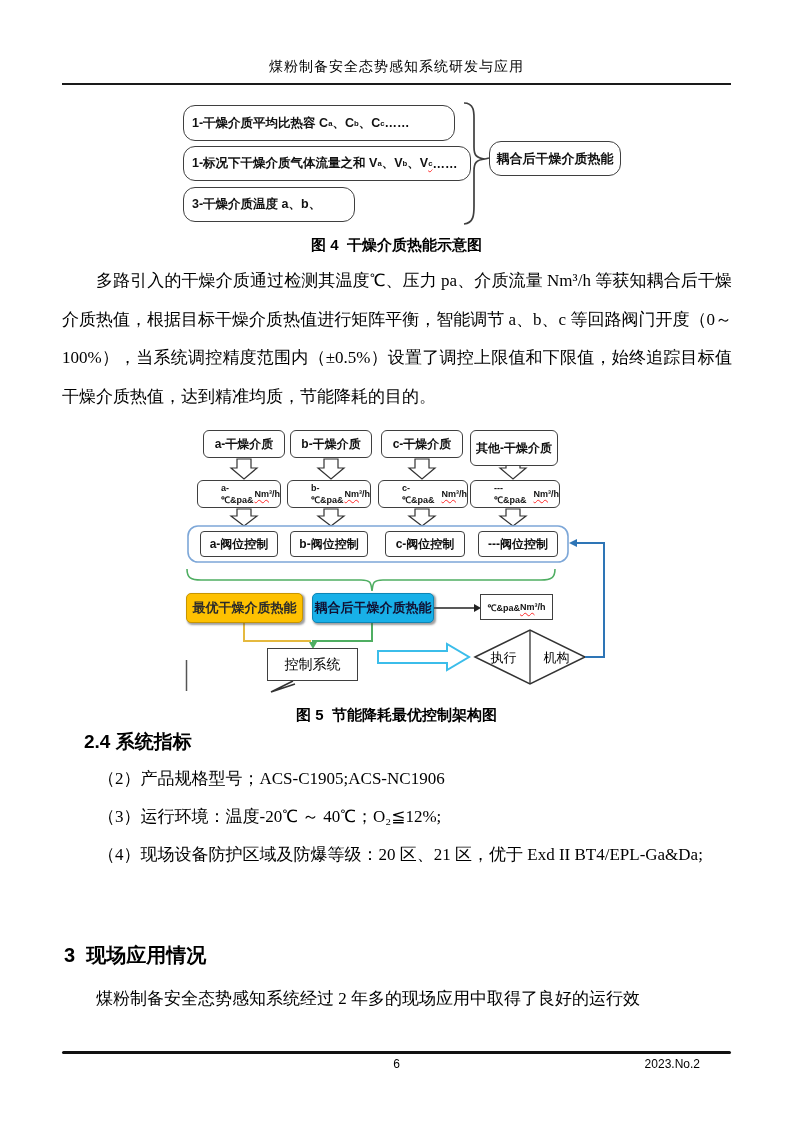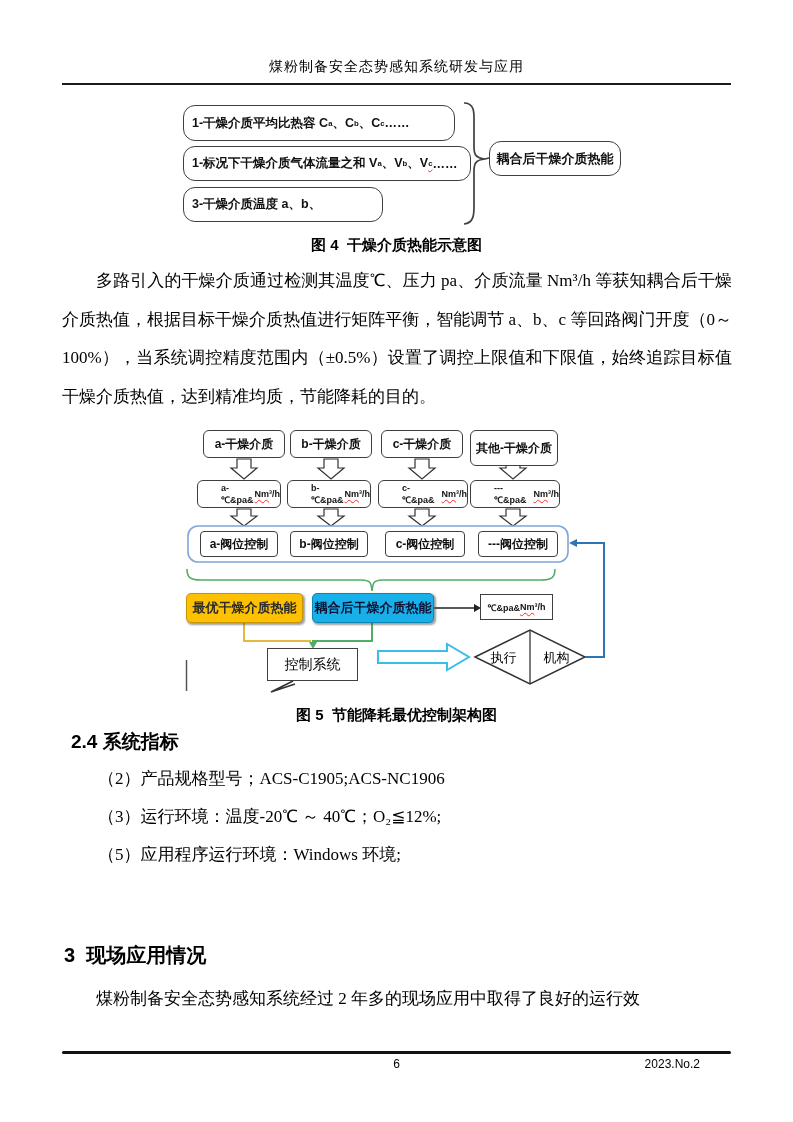--- a/index.html
+++ b/index.html
@@ -7,21 +7,21 @@
         font-family:"Liberation Serif",serif;color:#000;overflow:hidden;}
   .abs{position:absolute;}
   .pre{white-space:pre-wrap;}
   .hdr{top:58px;left:0;width:100%;text-align:center;font-size:14px;letter-spacing:1px;}
   .hline{left:62px;top:83px;width:669px;height:2px;background:#1a1a1a;}
   .fline{left:62px;top:1051px;width:669px;height:3px;background:#111;border-radius:2px;}
   .caption{left:0;width:100%;text-align:center;font-weight:bold;font-size:15px;
            font-family:"Liberation Sans",sans-serif;}
   .para{left:62px;width:670px;font-size:17px;line-height:38.5px;text-align:justify;
         text-indent:2em;}
-  .h24{left:71px;top:729px;font-size:19px;font-weight:bold;font-family:"Liberation Sans",sans-serif;}
+  .h24{left:84px;top:729px;font-size:19px;font-weight:bold;font-family:"Liberation Sans",sans-serif;}
   .h3{left:64px;top:942px;font-size:20px;font-weight:bold;font-family:"Liberation Sans",sans-serif;}
   .items{left:98px;top:760px;width:640px;font-size:17px;line-height:38px;}
   .ftxt{font-size:12px;font-family:"Liberation Sans",sans-serif;text-align:right;}
   
   .fig4{left:183px;top:100px;width:440px;height:130px;}
   .f4box{position:absolute;border:1.6px solid #3f3f3f;border-radius:12px;background:#fff;
          display:flex;align-items:center;padding-left:8px;box-sizing:border-box;
          font-family:"Liberation Sans",sans-serif;font-size:12.5px;font-weight:600;color:#111;}
   .f4box sub{font-size:.62em;}
   .f4res{justify-content:center;padding-left:0;font-size:13px;}
@@ -70,21 +70,21 @@
     </div>
     <div class="f4box" style="left:0;top:46px;width:288px;height:35px;">
       <span>1-标况下干燥介质气体流量之和 V</span>
         <sub>a</sub>
         <span>、V</span>
         <sub>b</sub>
         <span>、V</span>
         <sub class="sp">c</sub>
         <span>……</span>
     </div>
-    <div class="f4box" style="left:0;top:87px;width:200px;height:35px;">
+    <div class="f4box" style="left:0;top:87px;width:172px;height:35px;">
       <span>3-干燥介质温度 a、b、</span>
     </div>
     <div class="f4box f4res" style="left:306px;top:41px;width:132px;height:35px;">
       <span>耦合后干燥介质热能</span>
     </div>
   </div>
   <div class="abs caption pre" style="top:236px;">图 4  干燥介质热能示意图</div>
 
   <div class="abs para" style="top:262px;">多路引入的干燥介质通过检测其温度℃、压力 pa、介质流量 Nm³/h 等获知耦合后干燥介质热值，根据目标干燥介质热值进行矩阵平衡，智能调节 a、b、c 等回路阀门开度（0～100%），当系统调控精度范围内（±0.5%）设置了调控上限值和下限值，始终追踪目标值干燥介质热值，达到精准均质，节能降耗的目的。</div>
 
@@ -168,21 +168,21 @@
       <span>执行</span>
       <span>机构</span>
     </div>
   </div>
   <div class="abs caption pre" style="top:706px;">图 5  节能降耗最优控制架构图</div>
 
   <div class="abs h24 pre">2.4 系统指标</div>
   <div class="abs items">
     <div>（2）产品规格型号；ACS-C1905;ACS-NC1906</div>
     <div>（3）运行环境：温度-20℃ ～ 40℃；O₂≦12%;</div>
-    <div>（5）应用程序运行环境：Windows 环境;</div>
+    <div>（4）现场设备防护区域及防爆等级：20 区、21 区，优于 Exd II BT4/EPL-Ga&amp;Da;</div>
   </div>
 
   <div class="abs h3 pre">3  现场应用情况</div>
   <div class="abs para" style="top:980px;">煤粉制备安全态势感知系统经过 2 年多的现场应用中取得了良好的运行效</div>
 
   <div class="abs fline"></div>
   <div class="abs ftxt" style="top:1057px;left:0;width:100%;text-align:center;">6</div>
   <div class="abs ftxt" style="top:1057px;right:93px;">2023.No.2</div>
 
 </div>

